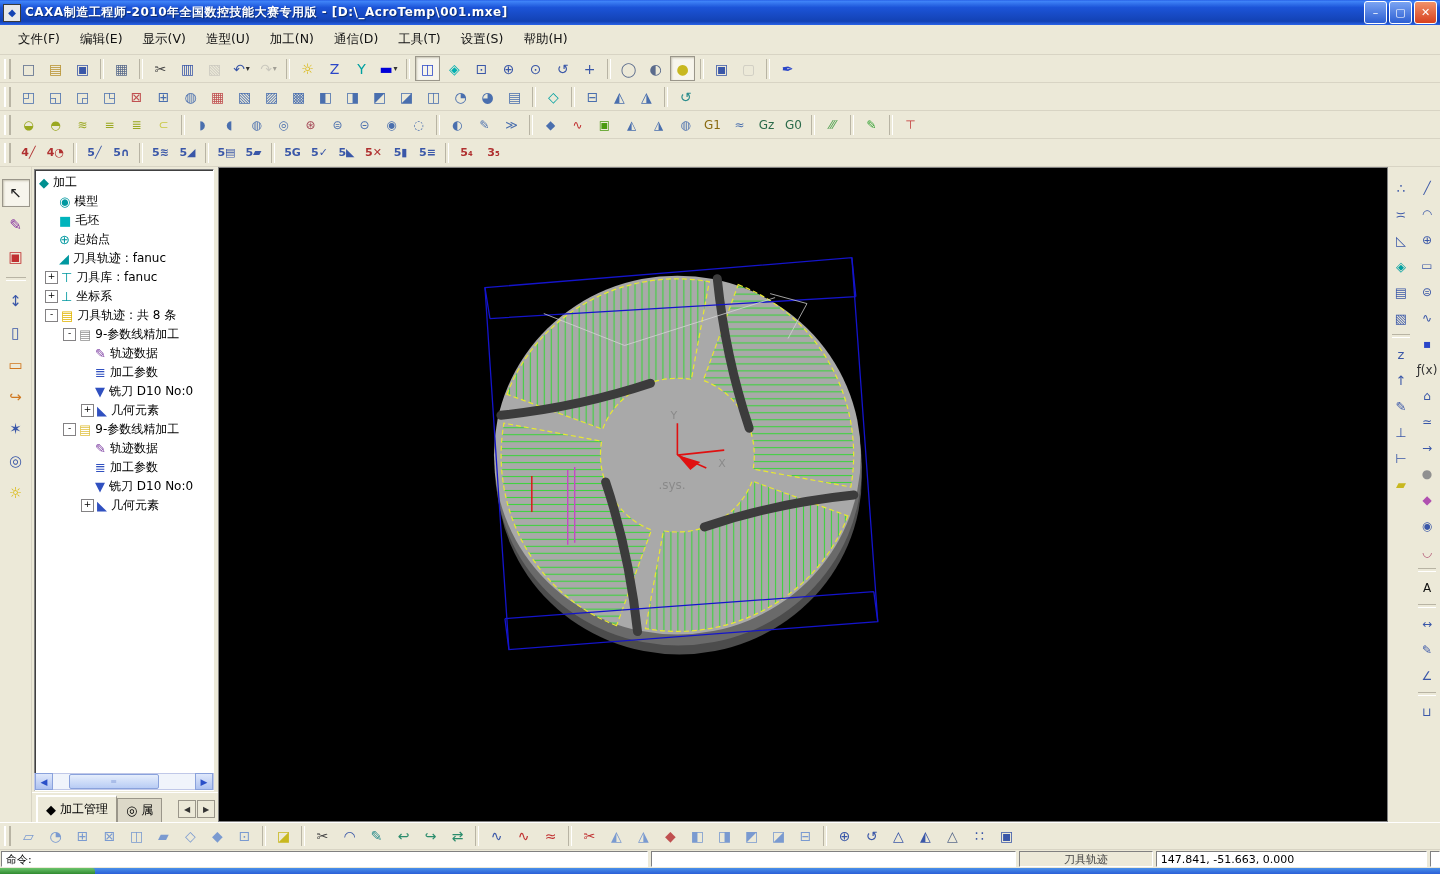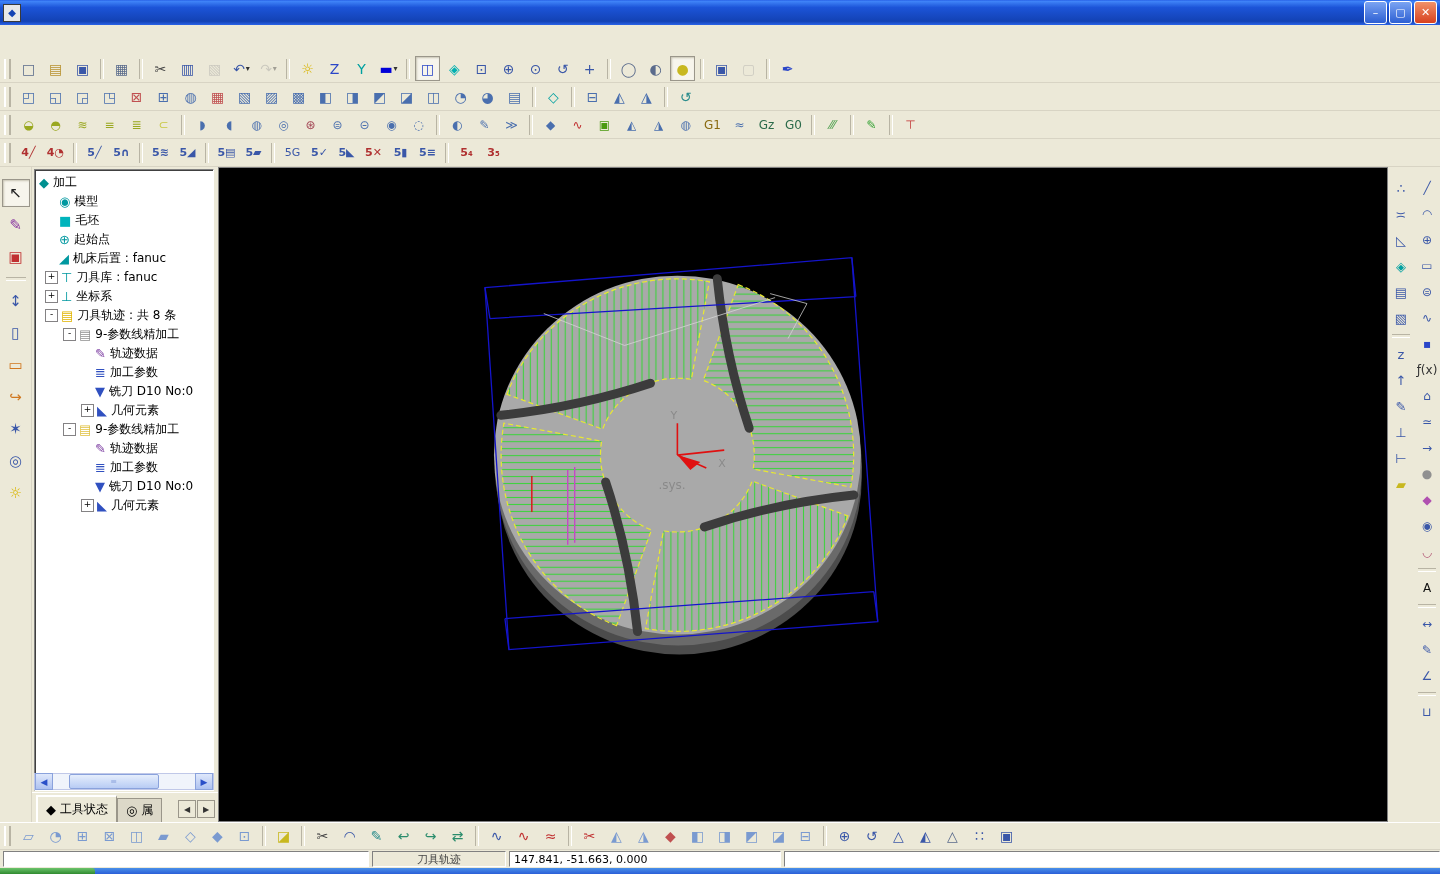--- a/index.html
+++ b/index.html
@@ -64,27 +64,48 @@
   .tasksliver{position:absolute;left:0;top:868px;width:100%;height:6px;background:linear-gradient(180deg,#4a90e8,#2a5fd8);}
   .tasksliver .start{position:absolute;left:0;top:0;width:95px;height:6px;background:linear-gradient(180deg,#6cc46c,#2f8a2f);border-radius:0 3px 0 0;}
 </style>
 </head>
 <body>
 
 <div class="app">
 
   <div class="titlebar">
     <span class="app-icon">◆</span>
+    <span class="title-text">CAXA制造工程师-2010年全国数控技能大赛专用版  -  [D:\_AcroTemp\001.mxe]</span>
     <span class="win-controls">
       <span class="wbtn">–</span>
       <span class="wbtn">▢</span>
       <span class="wbtn close">✕</span>
     </span>
   </div>
 
+  <div class="menubar">
+
+      <span class="menu-item">文件(F)</span>
+
+      <span class="menu-item">编辑(E)</span>
+
+      <span class="menu-item">显示(V)</span>
+
+      <span class="menu-item">造型(U)</span>
+
+      <span class="menu-item">加工(N)</span>
+
+      <span class="menu-item">通信(D)</span>
+
+      <span class="menu-item">工具(T)</span>
+
+      <span class="menu-item">设置(S)</span>
+
+      <span class="menu-item">帮助(H)</span>
+    </div>
 
   <div class="toolbar" style="top:55px;">
 
       <span class="tb-btn">
         <span style="color: rgb(90, 107, 140);">□</span>
 
       </span>
 
       <span class="tb-btn">
         <span style="color: rgb(184, 145, 48);">▤</span>
@@ -506,21 +527,21 @@
         <span style="font-size: 11px; font-weight: bold; color: rgb(58, 87, 168);">5▤</span>
       </span>
 
       <span class="tb-btn">
         <span style="font-size: 11px; font-weight: bold; color: rgb(58, 87, 168);">5▰</span>
       </span>
 
       <span class="tb-sep"></span>
 
       <span class="tb-btn">
-        <span style="font-size: 11px; font-weight: normal; color: rgb(58, 87, 168);">5G</span>
+        <span style="font-size: 11px; font-weight: bold; color: rgb(58, 87, 168);">5G</span>
       </span>
 
       <span class="tb-btn">
         <span style="font-size: 11px; font-weight: bold; color: rgb(58, 87, 168);">5✓</span>
       </span>
 
       <span class="tb-btn">
         <span style="font-size: 11px; font-weight: bold; color: rgb(58, 87, 168);">5◣</span>
       </span>
 
@@ -618,21 +639,21 @@
 
             <div class="tree-row" style="padding-left: 24px;">
 
               <span class="t-icon" style="color: rgb(0, 152, 160);">⊕</span>
               <span>起始点</span>
             </div>
 
             <div class="tree-row" style="padding-left: 24px;">
 
               <span class="t-icon" style="color: rgb(0, 152, 160);">◢</span>
-              <span>机床后置 : fanuc</span>
+              <span>刀具轨迹 : fanuc</span>
             </div>
 
             <div class="tree-row" style="padding-left: 10px;">
               <span class="expander">+</span>
               <span class="t-icon" style="color: rgb(0, 152, 160);">⊤</span>
               <span>刀具库 : fanuc</span>
             </div>
 
             <div class="tree-row" style="padding-left: 10px;">
               <span class="expander">+</span>
@@ -708,21 +729,21 @@
           </div>
       </div>
       <div class="hscroll">
         <span class="sc-arrow">◀</span>
         <span class="sc-thumb">≡</span>
         <span class="sc-arrow" style="margin-left:auto;">▶</span>
       </div>
       <div class="panel-tabs">
         <span class="ptab active">
           <span class="t-icon">◆</span>
-          <span>工具状态</span>
+          <span>加工管理</span>
         </span>
         <span class="ptab" style="max-width:52px;">
           <span class="t-icon">◎</span>
           <span>属</span>
         </span>
         <span class="tab-arrows">
           <span class="tab-arrow">◀</span>
           <span class="tab-arrow">▶</span>
         </span>
       </div>
@@ -1066,20 +1087,23 @@
       <span class="tb-btn">
         <span style="color: rgb(58, 87, 168);">∷</span>
       </span>
 
       <span class="tb-btn">
         <span style="color: rgb(58, 87, 168);">▣</span>
       </span>
     </div>
 
   <div class="statusbar">
+    <div class="sfield" style="width:649px;margin-left:1px;">
+      <span>命令:</span>
+    </div>
     <div class="sfield" style="width:366px;margin-left:3px;"></div>
     <div class="sfield flat" style="width:134px;margin-left:3px;">
       <span>刀具轨迹</span>
     </div>
     <div class="sfield" style="width:272px;margin-left:3px;">
       <span>147.841, -51.663, 0.000</span>
     </div>
     <div class="sfield" style="flex:1;margin-left:3px;"></div>
   </div>
 

